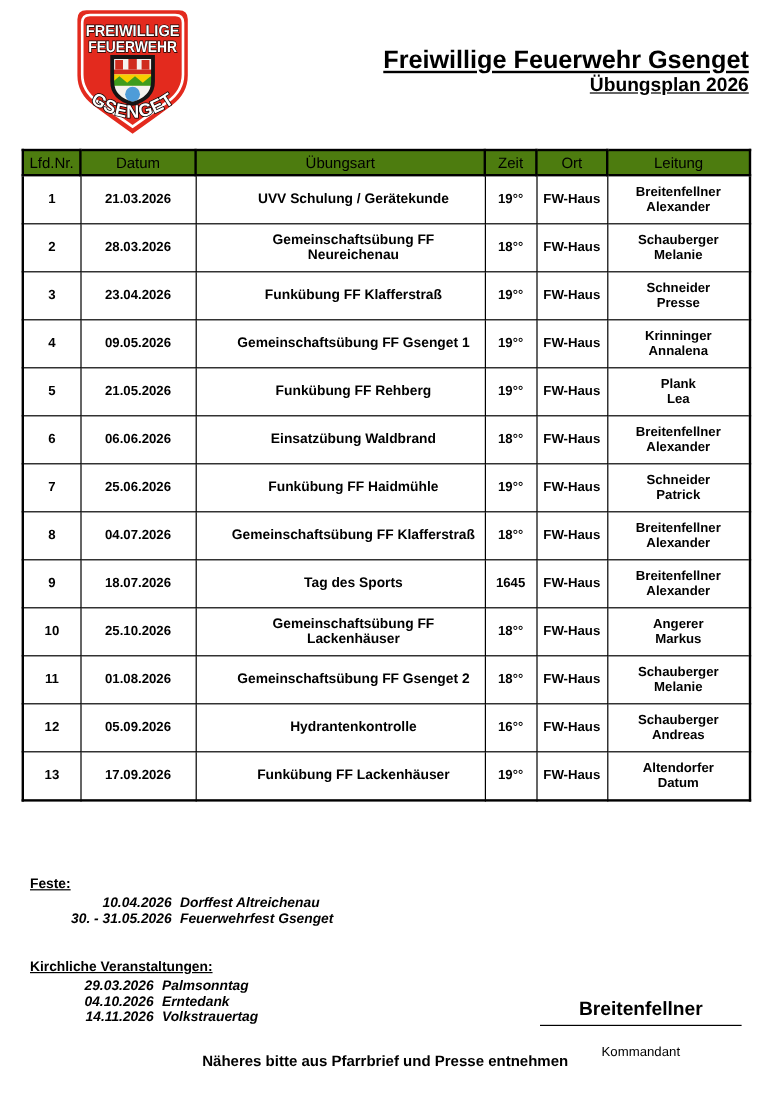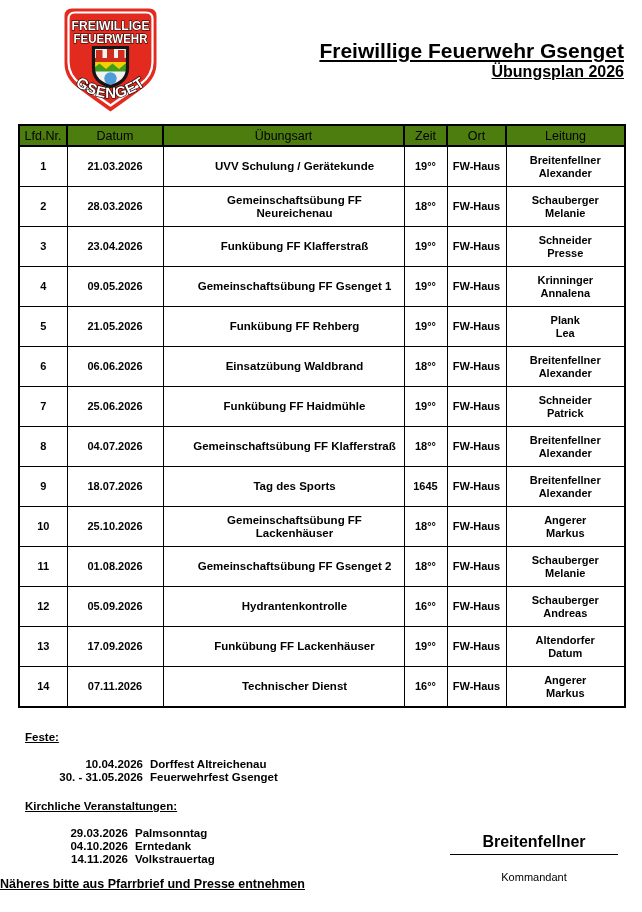--- a/index.html
+++ b/index.html
@@ -30,33 +30,33 @@
     font-size:11px; font-weight:bold; text-align:center; line-height:13px;
   }
   .plan-table td.c-art { text-align:center; padding-left:24px; font-size:11.5px; }
   .c-leitung span { display:block; }
 
   
   .section { position:absolute; }
   .feste { left:25px; top:731px; }
   .kirche { left:25px; top:800px; }
   .section-head { font-size:11.5px; font-weight:bold; text-decoration:underline; }
-  .event-list { margin-top:15px; }
+  .event-list { margin-top:4px;font-style:italic; }
   .event-row { display:flex; line-height:13px; }
   .event-date { text-align:right; font-size:11.5px; font-weight:bold; }
   .feste .event-date { width:118px; }
   .kirche .event-date { width:103px; }
   .event-label { margin-left:7px; font-size:11.5px; font-weight:bold; white-space:nowrap; }
 
   .signature { position:absolute; left:450px; top:833px; width:168px; text-align:center; }
   .sig-name { font-size:16px; font-weight:bold; padding-bottom:3px; border-bottom:1.5px solid #000; }
   .sig-role { font-size:11px; margin-top:16px; }
 
-  .footer { position:absolute; left:0; right:0; top:877px; text-align:left;
-            font-size:12.5px; font-weight:bold;text-decoration:underline; }
+  .footer { position:absolute; left:0; right:0; top:877px; text-align:center;
+            font-size:12.5px; font-weight:bold; }
 </style>
 </head>
 <body>
 
 <div class="page">
 
   <div>
     <svg class="badge" width="97" height="110" viewBox="0 0 97 110">
       <defs>
         <clipPath id="coa-clip">
@@ -262,31 +262,20 @@
           <td class="c-datum">17.09.2026</td>
           <td class="c-art">Funkübung FF Lackenhäuser</td>
           <td class="c-zeit">19°°</td>
           <td class="c-ort">FW-Haus</td>
           <td class="c-leitung">
             <span>Altendorfer</span>
             <span>Datum</span>
           </td>
         </tr>
 
-        <tr>
-          <td class="c-nr">14</td>
-          <td class="c-datum">07.11.2026</td>
-          <td class="c-art">Technischer Dienst</td>
-          <td class="c-zeit">16°°</td>
-          <td class="c-ort">FW-Haus</td>
-          <td class="c-leitung">
-            <span>Angerer</span>
-            <span>Markus</span>
-          </td>
-        </tr>
       </tbody>
   </table>
 
   <div class="section feste">
     <div class="section-head">Feste:</div>
     <div class="event-list">
 
         <div class="event-row">
           <span class="event-date">10.04.2026</span>
           <span class="event-label">Dorffest Altreichenau</span>

